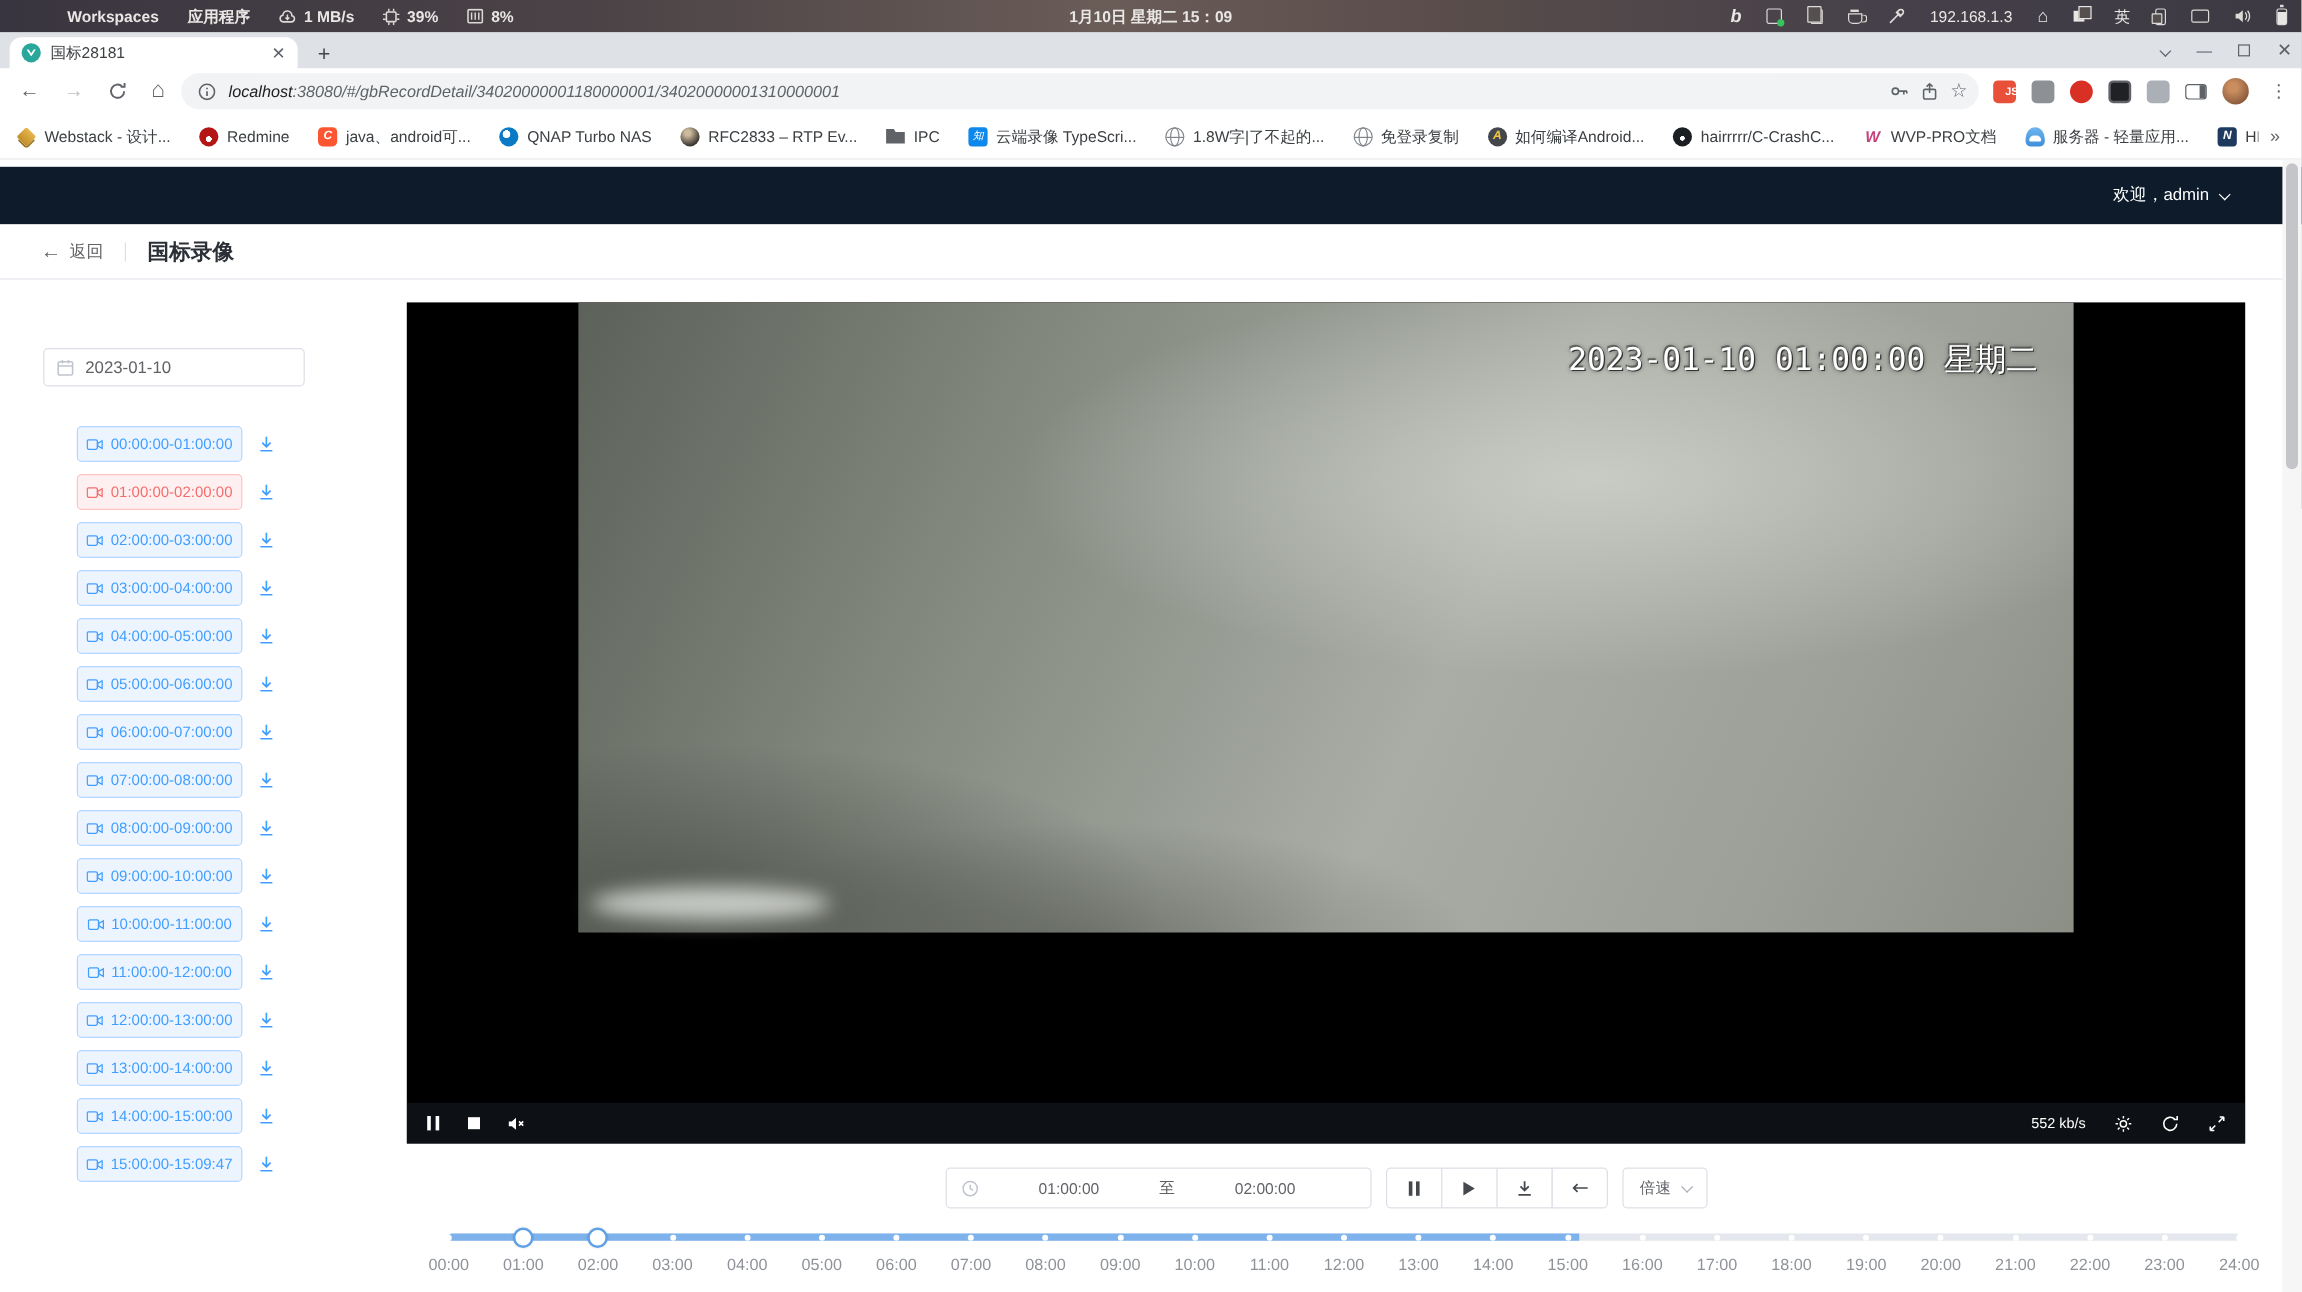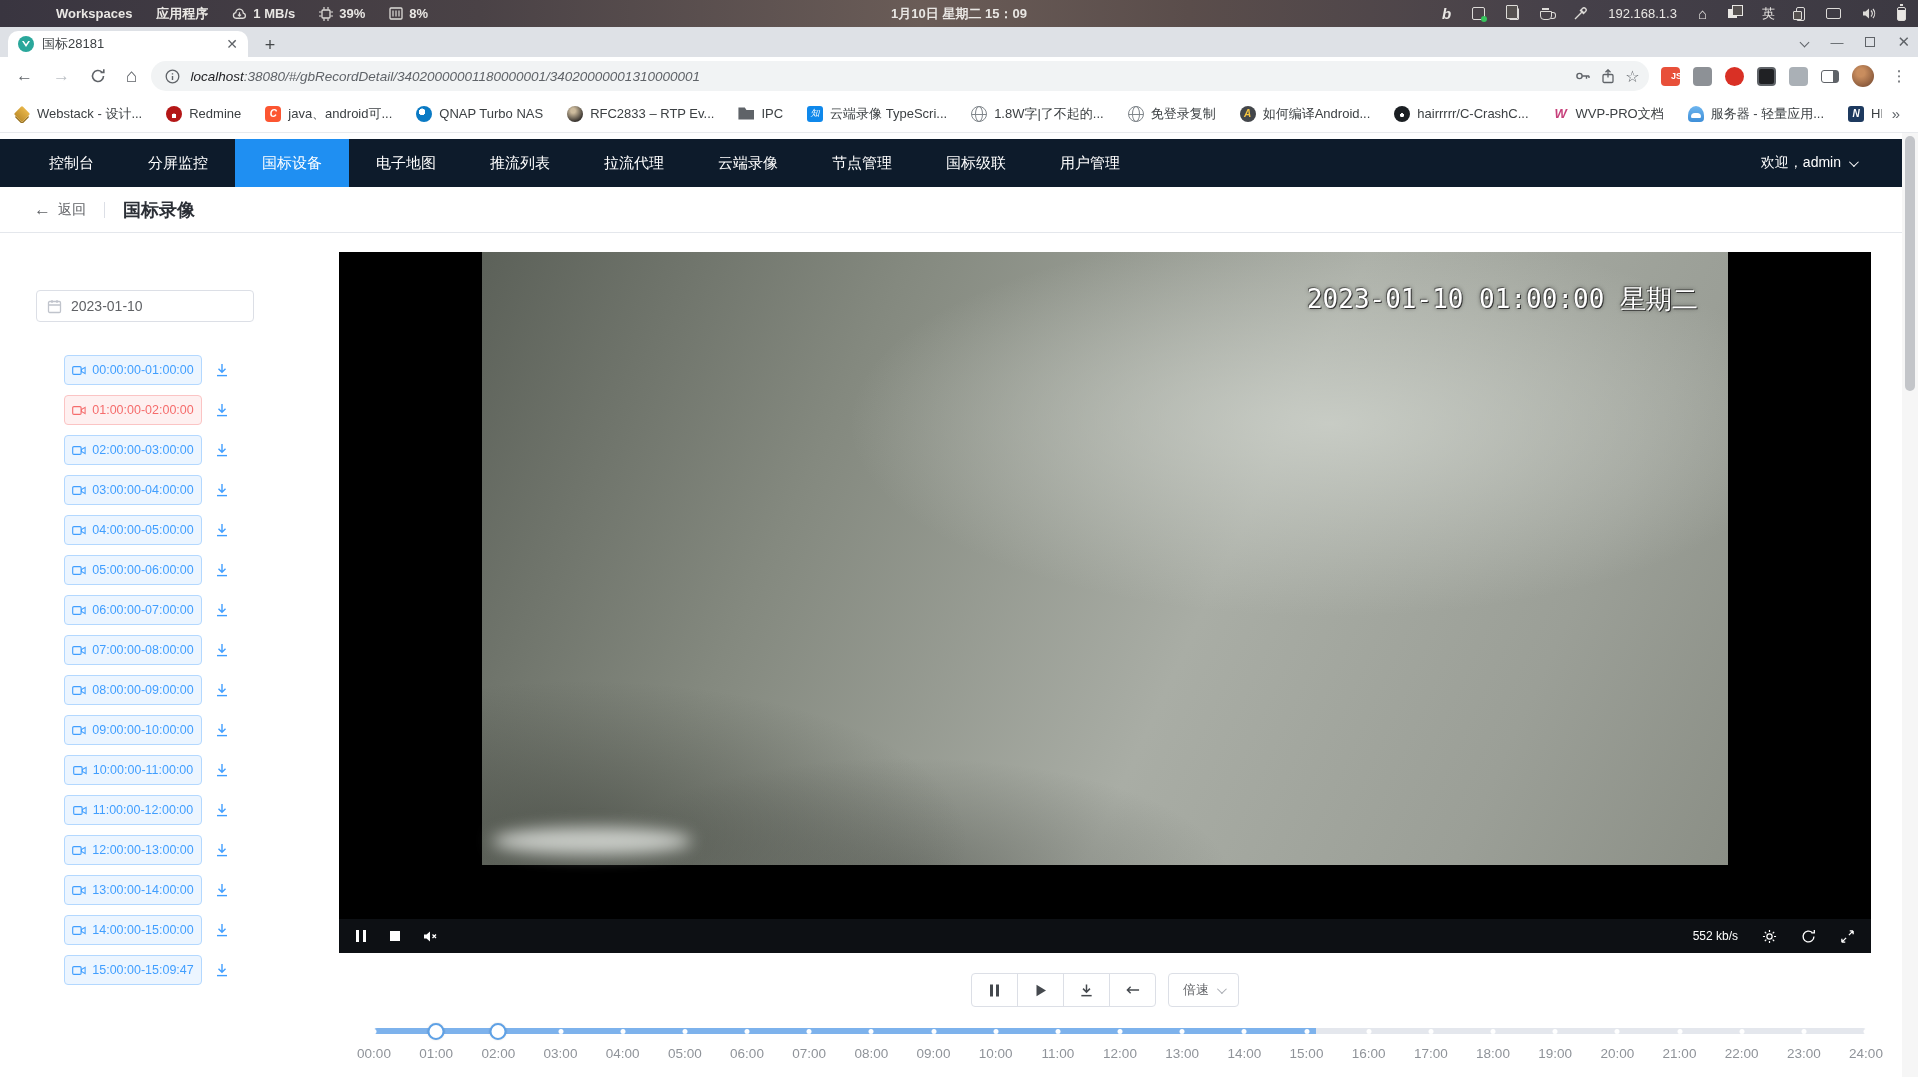--- a/index.html
+++ b/index.html
@@ -129,21 +129,21 @@
   .seg-list{margin-top:33px;}
   .seg-row{height:30px;margin-bottom:10px;display:flex;align-items:center;padding-left:28px;}
   .seg-btn{height:30px;width:138px;border:1px solid #b3d8ff;background:#ecf5ff;color:#409eff;border-radius:4px;
     display:flex;align-items:center;justify-content:center;gap:6px;font-size:12.5px;cursor:pointer;
     font-family:"Liberation Sans",sans-serif;}
   .seg-row.selected .seg-btn{border-color:#fbc4c4;background:#fef0f0;color:#f56c6c;}
   .dl-btn{margin-left:12px;color:#409eff;cursor:pointer;display:flex;}
 
   
   .video{position:absolute;left:339px;top:252px;width:1532px;height:701px;background:#000;overflow:hidden;}
-  .vid-content{position:absolute;left:143px;top:0;width:1246px;height:613px;
+  .vid-content{position:absolute;left:143px;top:0;width:1246px;height:525px;
     background:
       radial-gradient(55% 45% at 68% 28%, rgba(205,209,202,.85), rgba(205,209,202,0) 70%),
       radial-gradient(50% 42% at 8% 96%, rgba(50,54,48,.55), rgba(50,54,48,0) 62%),
       radial-gradient(40% 30% at 34% 102%, rgba(70,74,68,.5), rgba(70,74,68,0) 65%),
       linear-gradient(115deg,#5c6159 0%,#84897f 28%,#a9ada5 58%,#9b9f97 82%,#8b8f86 100%);}
   .vid-blob{position:absolute;left:10px;bottom:10px;width:200px;height:28px;border-radius:50%;
     background:rgba(238,240,236,.75);filter:blur(8px);}
   .osd{position:absolute;right:30px;top:30px;font-family:"DejaVu Sans Mono",monospace;font-size:26px;color:#fff;
     text-shadow:1px 1px 0 rgba(40,40,40,.9),-1px -1px 0 rgba(40,40,40,.5),0 0 4px rgba(0,0,0,.6);white-space:nowrap;}
   .vbar{position:absolute;left:0;bottom:0;width:100%;height:34px;background:rgba(16,19,24,.82);
@@ -374,42 +374,20 @@
 
       <span class="bm fav-hdatmos">
         <i class="fav"></i>
         <span>HDAtmos :: 种子 *...</span>
       </span>
     </div>
   <span class="bm-more">»</span>
 </div>
 
 <div class="sitenav">
-  <div style="display:flex;">
-
-      <div class="nav-item">控制台</div>
-
-      <div class="nav-item">分屏监控</div>
-
-      <div class="nav-item active">国标设备</div>
-
-      <div class="nav-item">电子地图</div>
-
-      <div class="nav-item">推流列表</div>
-
-      <div class="nav-item">拉流代理</div>
-
-      <div class="nav-item">云端录像</div>
-
-      <div class="nav-item">节点管理</div>
-
-      <div class="nav-item">国标级联</div>
-
-      <div class="nav-item">用户管理</div>
-    </div>
   <div class="welcome">
     <span>欢迎，admin</span>
     <span class="chev"></span>
   </div>
 </div>
 
 <div class="page-header">
   <span class="backlink">
     <span class="back-arrow">←</span>
     <span>返回</span>
@@ -730,20 +708,31 @@
       <span class="vic">
         <svg width="15" height="15" viewBox="0 0 16 16">
             <path d="M9.5 6.5 14 2M14 2h-3.6M14 2v3.6M6.5 9.5 2 14M2 14h3.6M2 14v-3.6" fill="none" stroke="#fff" stroke-width="1.4"></path>
           </svg>
       </span>
     </div>
   </div>
 </div>
 
 <div class="ctrl-row">
+  <div class="time-box">
+    <span style="display:flex;">
+      <svg width="15" height="15" viewBox="0 0 16 16">
+          <circle cx="8" cy="8" r="6.3" fill="none" stroke="#c0c4cc" stroke-width="1.3"></circle>
+          <path d="M8 4.5V8l2.6 1.6" fill="none" stroke="#c0c4cc" stroke-width="1.3"></path>
+        </svg>
+    </span>
+    <span class="tval">01:00:00</span>
+    <span class="tsep">至</span>
+    <span class="tval">02:00:00</span>
+  </div>
   <div class="btn-group">
     <button class="pbtn">
       <svg width="11" height="13" viewBox="0 0 11 13">
           <rect x="1" y="0.5" width="3" height="12" fill="#45494e"></rect>
           <rect x="7" y="0.5" width="3" height="12" fill="#45494e"></rect>
         </svg>
     </button>
     <button class="pbtn">
       <svg width="12" height="13" viewBox="0 0 12 13">
           <path d="M1.5.8 11 6.5l-9.5 5.7z" fill="#45494e"></path>

